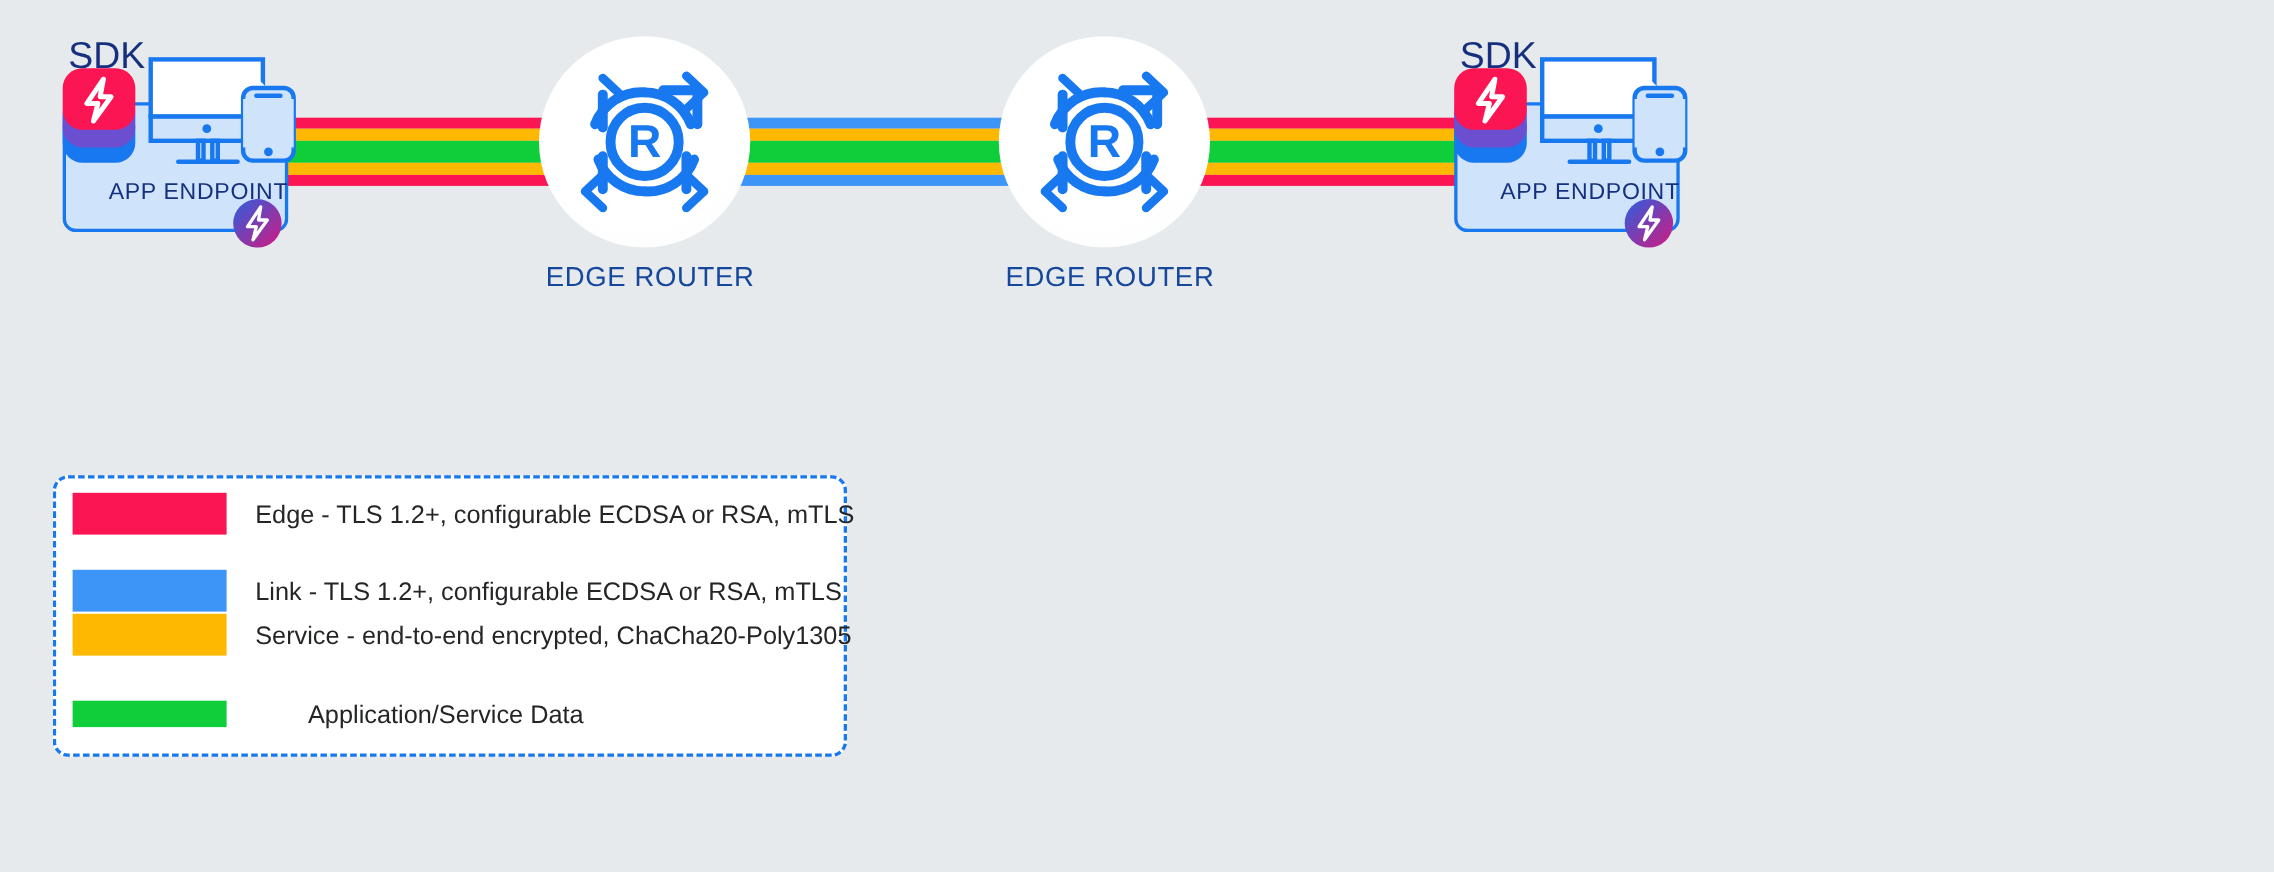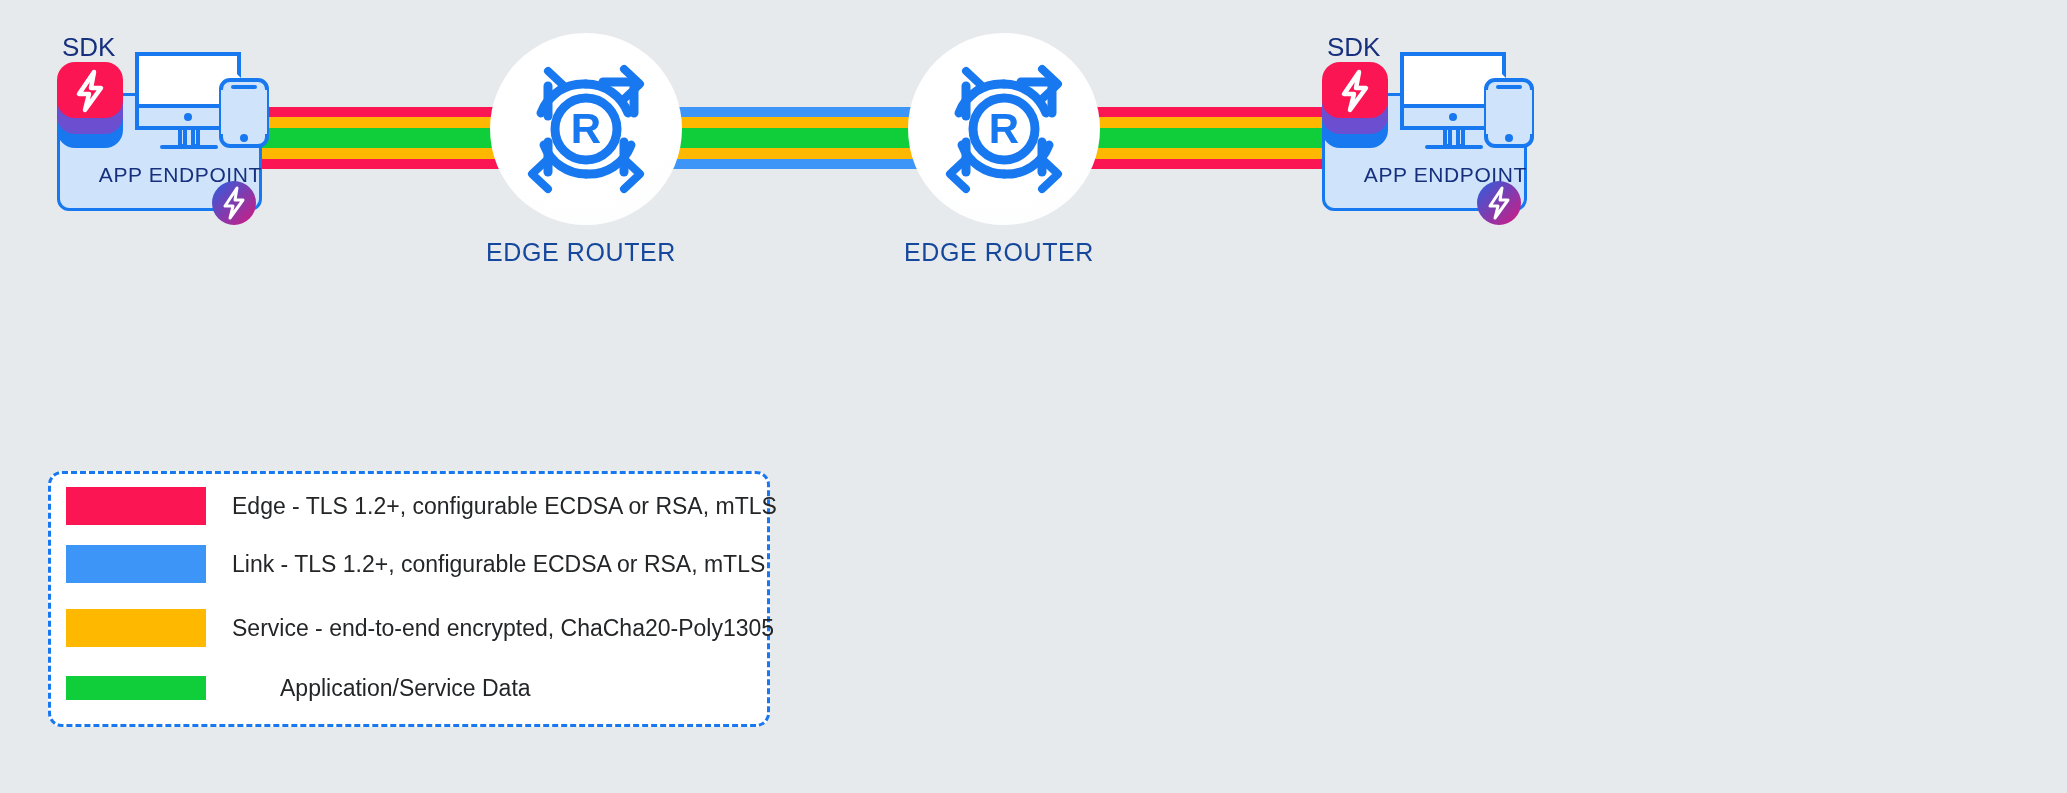--- a/index.html
+++ b/index.html
@@ -27,46 +27,45 @@
     position:absolute;
     color:#16307e;
     font-size:21px;
     letter-spacing:.6px;
     white-space:nowrap;
     text-align:right;
   }
   .sdk-label{
     position:absolute;
     color:#16307e;
-    font-size:26px;
+    font-size:34px;
     white-space:nowrap;
   }
 
   
   .router-circle{
     position:absolute;
     border-radius:50%;
     background:radial-gradient(circle at 46% 38%, #ffffff 0%, #ffffff 62%, #fafbfc 100%);
   }
   .router-label{
     position:absolute;
     color:#15479d;
     font-size:25px;
     letter-spacing:.6px;
     white-space:nowrap;
-    text-align:left;
+    text-align:right;
   }
 
   
   .legend{
     position:absolute;
     left:48px;top:432px;
     width:722px;height:132px;
     box-sizing:border-box;
-    margin-top:39px;
   }
   .legend-frame{
     position:absolute;left:0;top:0;width:100%;height:100%;
     background:#ffffff;
     border:3px dashed #1878f0;
     border-radius:14px;
     box-sizing:border-box;
   }
   .legend-rows{
     position:absolute;left:0;top:0;width:100%;height:100%;
@@ -235,26 +234,26 @@
 
   <div class="legend" style="height: 256px;">
     <div class="legend-frame"></div>
     <div class="legend-rows">
 
       <div class="legend-row" style="top:14px;">
         <div class="swatch" style="background:#fb1552;"></div>
         <div class="legend-text">Edge - TLS 1.2+, configurable ECDSA or RSA, mTLS</div>
       </div>
 
-      <div class="legend-row" style="top:72px;">
+      <div class="legend-row" style="top:84px;">
         <div class="swatch" style="background:#3c95f7;"></div>
         <div class="legend-text">Link - TLS 1.2+, configurable ECDSA or RSA, mTLS</div>
       </div>
 
-      <div class="legend-row" style="top:136px;">
+      <div class="legend-row" style="top:124px;">
         <div class="swatch" style="background:#ffb800;"></div>
         <div class="legend-text">Service - end-to-end encrypted, ChaCha20-Poly1305</div>
       </div>
 
       <div class="legend-row" style="top:196px;gap:48px;">
         <div class="swatch" style="background:#0fce39;height:24px;"></div>
         <div class="legend-text">Application/Service Data</div>
       </div>
 
     </div>

